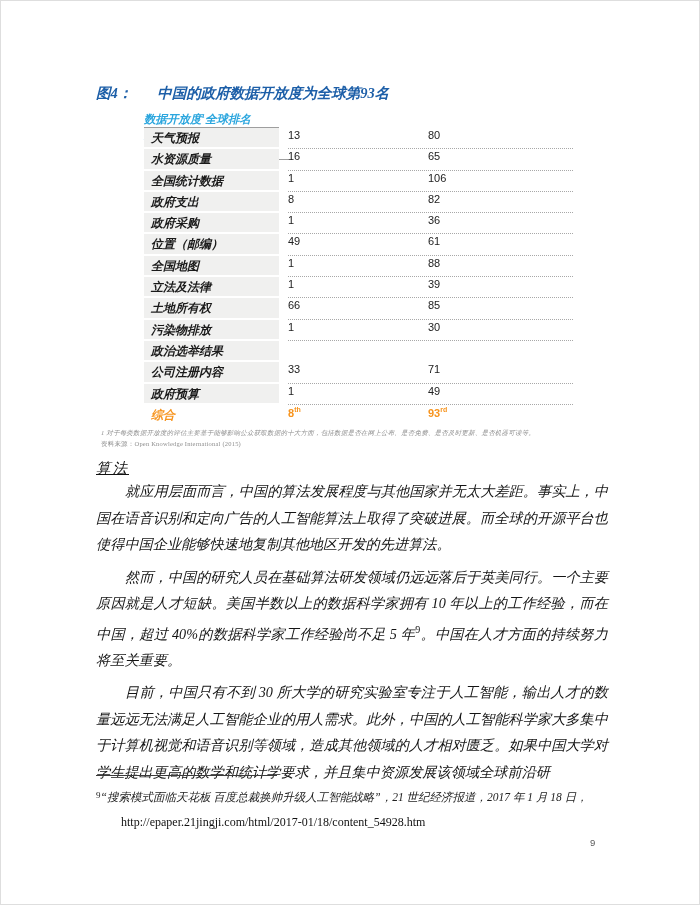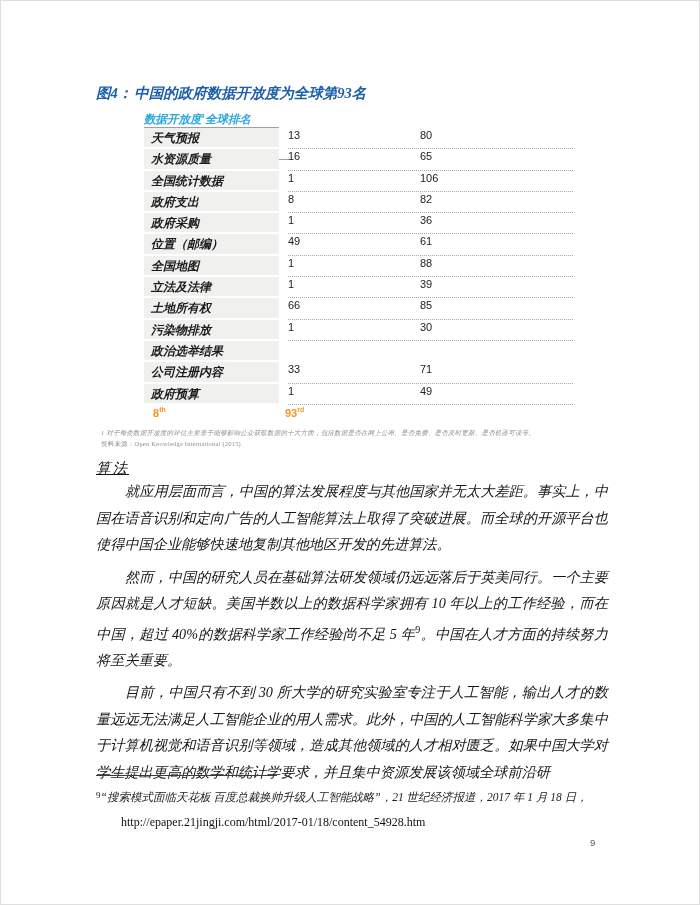--- a/index.html
+++ b/index.html
@@ -12,21 +12,21 @@
     position:relative;width:700px;height:905px;margin:0 auto;
     background:#ffffff;border:1px solid #dedede;box-sizing:border-box;
     font-family:"Liberation Serif",serif;overflow:hidden;
   }
   
   .fig-title{
     position:absolute;left:95px;top:83px;
     color:var(--title-blue);font-size:14.5px;font-weight:bold;font-style:italic;
     white-space:nowrap;
   }
-  .fig-title .fig-label{margin-right:2px;}
+  .fig-title .fig-label{margin-right:25px;}
   
   .otable{position:absolute;left:143px;top:111px;width:429px;}
   .thead{display:flex;height:16px;color:var(--header-blue);
     font-weight:bold;font-style:italic;font-size:11.5px;flex-direction:column;}
   .th1{width:135px;border-bottom:1px solid #9e9e9e;box-sizing:border-box;}
   .thg1{width:9px;}
   .th2{width:133px;border-bottom:1px solid #9e9e9e;box-sizing:border-box;}
   .thg2{width:7px;}
   .th3{width:145px;border-bottom:1px solid #9e9e9e;box-sizing:border-box;}
   .thead sup{font-size:7px;}
@@ -36,21 +36,21 @@
     box-sizing:border-box;padding-left:7px;
     font-style:italic;font-weight:600;font-size:12px;line-height:20px;color:#1a1a1a;
     white-space:nowrap;overflow:hidden;
   }
   .tnums{
     width:285px;margin-left:9px;border-bottom:1px dotted #a8a8a8;
     position:relative;box-sizing:border-box;
     font-family:"Liberation Sans",sans-serif;font-size:11px;color:#222;
   }
   .tnums .us{position:absolute;left:0;top:1px;}
-  .tnums .cn{position:absolute;left:132px;top:1px;}
+  .tnums .cn{position:absolute;left:140px;top:1px;}
   .trow.summary .tlabel{background:transparent;border-bottom:none;
     color:var(--accent-orange);font-weight:bold;}
   .trow.summary .tnums{border-bottom:none;color:var(--accent-orange);font-weight:bold;}
   .trow.summary sup{font-size:7px;}
   
   .fig-note{
     position:absolute;left:100px;top:426px;width:480px;
     font-size:6.5px;line-height:11px;color:#8f8f8f;font-style:italic;
     letter-spacing:.2px;white-space:nowrap;
   }
@@ -183,20 +183,21 @@
         </div>
         <div class="trow">
           <div class="tlabel">政府预算</div>
           <div class="tnums">
             <span class="us">1</span>
             <span class="cn">49</span>
           </div>
         </div>
       </div>
     <div class="trow summary">
+      <div class="tlabel">综合</div>
       <div class="tnums">
         <span class="us"><span>8</span><sup>th</sup></span>
         <span class="cn"><span>93</span><sup>rd</sup></span>
       </div>
     </div>
   </div>
 
   <div class="fig-note">
     <div>1 对于每类数据开放度的评估主要基于能够影响公众获取数据的十大方面，包括数据是否在网上公布、是否免费、是否及时更新、是否机器可读等。</div>
     <div class="src">资料来源：Open Knowledge International (2015)</div>

